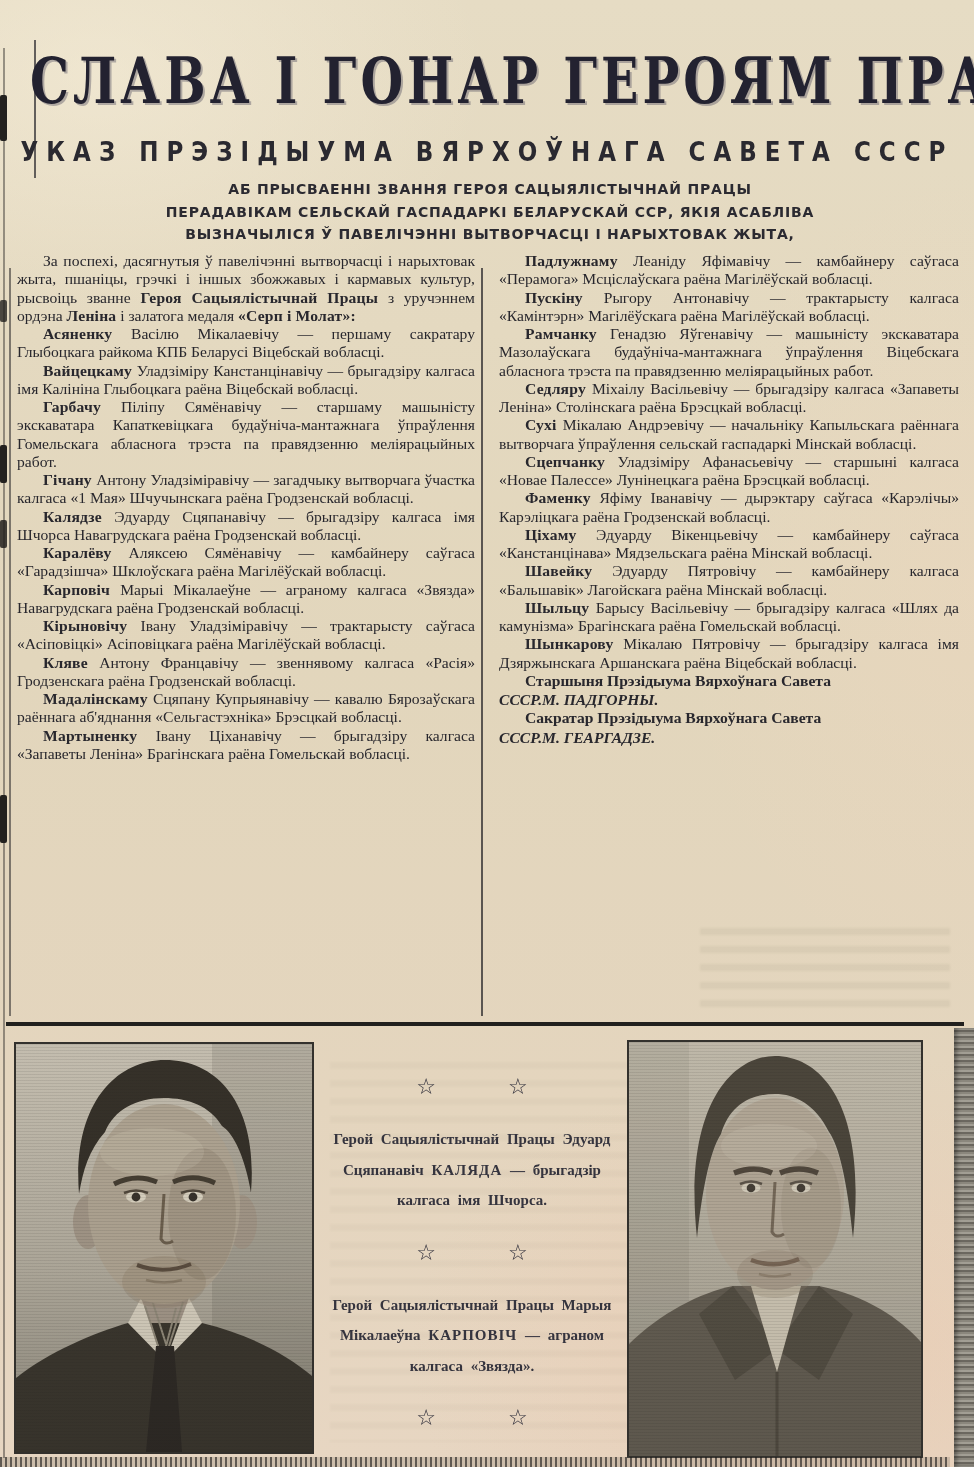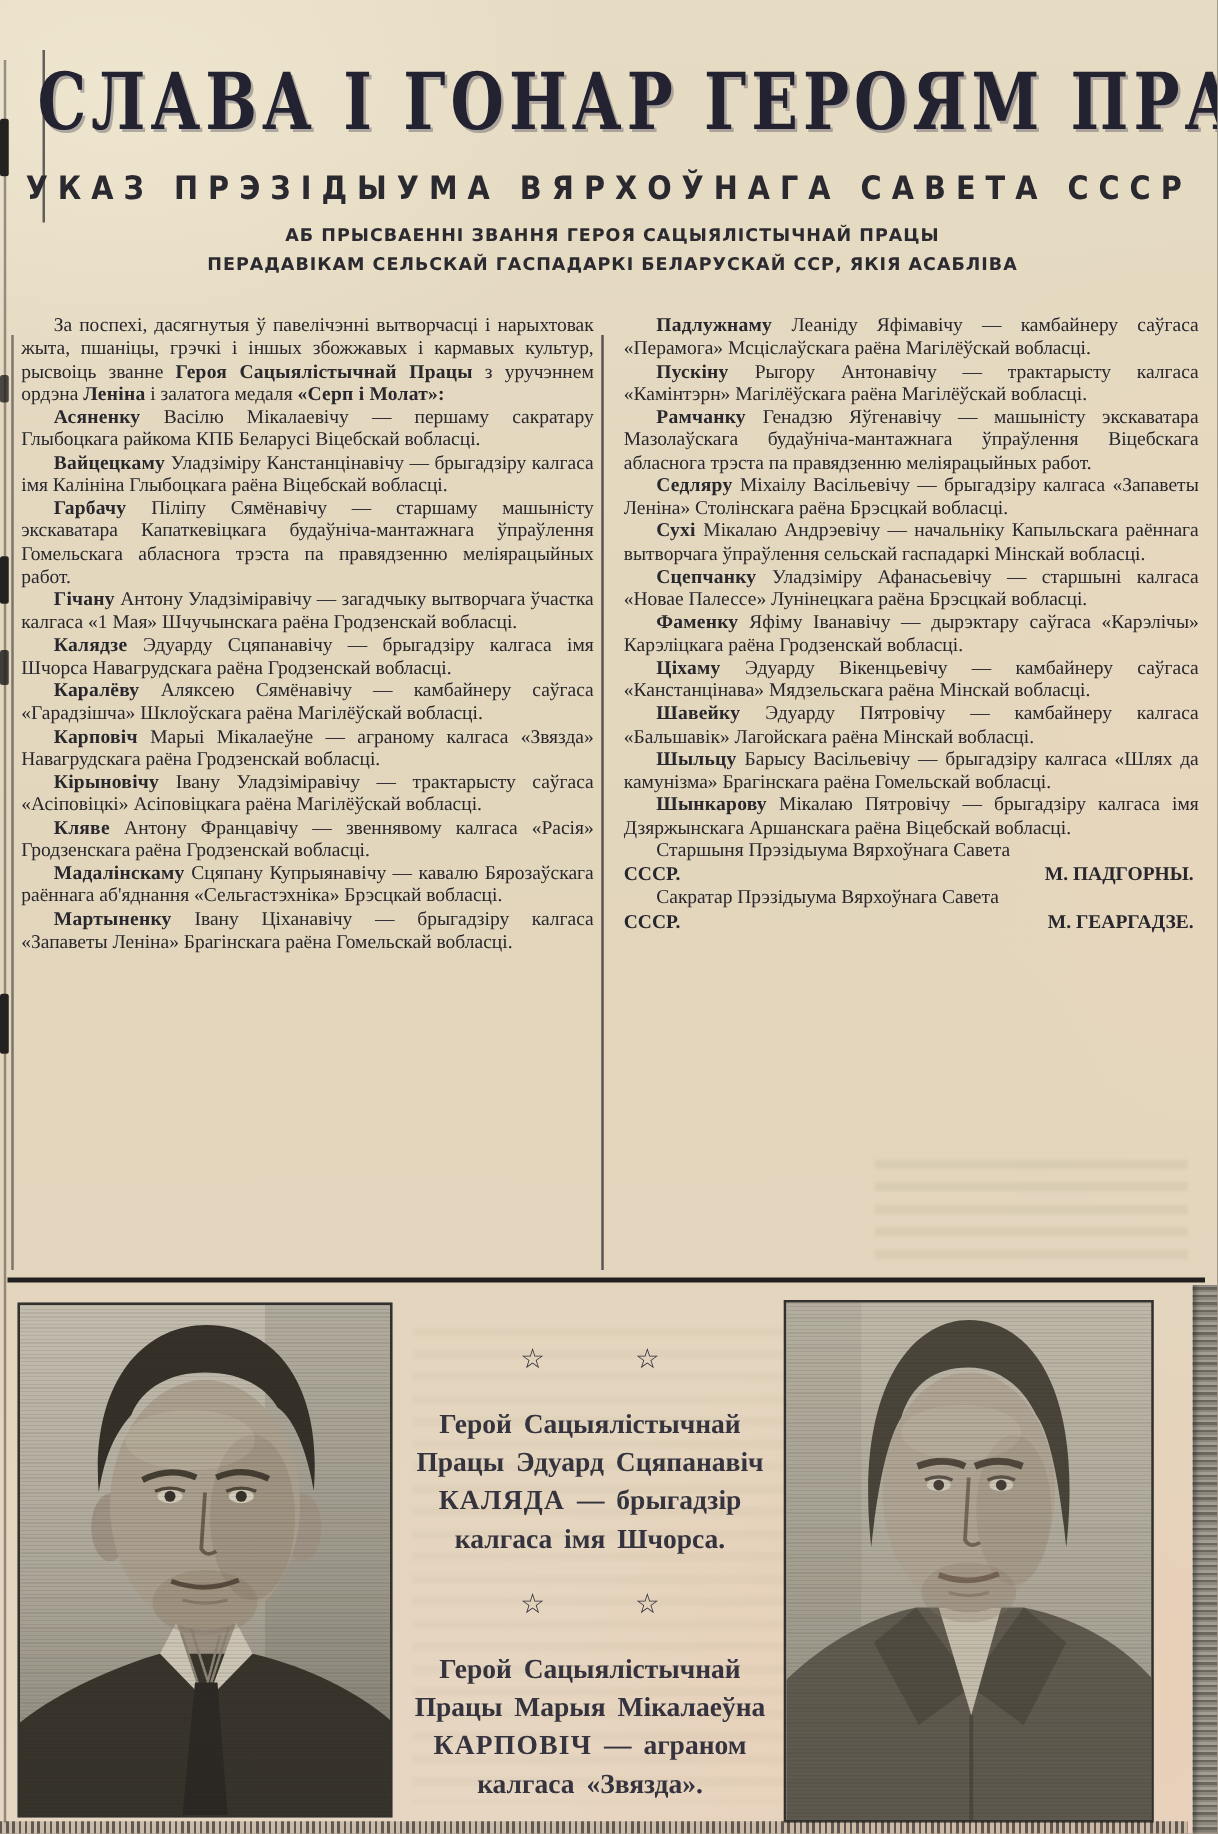--- a/index.html
+++ b/index.html
@@ -51,40 +51,40 @@
 
   
   .col{position:absolute;top:252px;width:458px;font-size:15.6px;line-height:18.25px;
        text-align:justify;color:#28272d;}
   .col-l{left:17px;}
   .col-r{left:499px;width:460px;}
   .col p{margin:0;text-indent:26px;}
   .col b{letter-spacing:.2px;margin-top:29px;}
 
   
-  .sig-title{font-weight:normal;text-indent:26px;line-height:18.6px;}
-  .sig-row{display:flex;justify-content:space-between;font-weight:bold;line-height:19px;padding-right:4px;}
+  .sig-title{font-weight:bold;text-indent:26px;line-height:18.6px;}
+  .sig-row{display:flex;font-weight:bold;line-height:19px;padding-right:4px;font-style:italic;}
   .dateline{line-height:19.5px;text-indent:2px;word-spacing:5px;}
 
   
   .photo{position:absolute;border:2px solid #33312d;background:#b3aea3;overflow:hidden;}
   .photo-left{left:14px;top:1042px;width:296px;height:408px;}
   .photo-right{left:627px;top:1040px;width:292px;height:414px;}
   .photo svg{display:block;width:100%;height:100%;}
   .photo::after{content:"";position:absolute;inset:0;
     background:
       repeating-linear-gradient(180deg,rgba(30,28,26,.09) 0 1px,transparent 1px 3px),
       linear-gradient(180deg,rgba(150,130,95,.10),rgba(90,80,60,.12));
   }
   .caption-col{position:absolute;left:322px;top:1058px;width:300px;text-align:center;}
   .star-row{font-size:22px;color:#2f2e3a;letter-spacing:0;line-height:26px;}
   .star-row .star{display:inline-block;margin:0 36px;}
   .sr1{margin-top:16px;} .sr2{margin-top:24px;} .sr3{margin-top:24px;}
   .caption{
-    margin:24px 0 0 0;font-family:"Liberation Serif", serif;font-weight:bold;font-size:22px;
+    margin:24px 0 0 0;font-family:"Liberation Serif", serif;font-weight:bold;font-size:15px;
     line-height:30.5px;color:#35343e;word-spacing:4px;text-align:center;
   }
   .caption .surname{letter-spacing:1px;}
 </style>
 </head>
 <body>
 
 <div class="page">
 
   <div class="edge-left-line"></div>
@@ -97,20 +97,21 @@
   <div class="col-left-rule"></div>
   <div class="col-divider"></div>
   <div class="ghost-bleed gb1"></div>
   <div class="ghost-bleed gb2"></div>
 
   <div class="headline">СЛАВА І ГОНАР ГЕРОЯМ ПРАЦЫ!</div>
   <div class="subhead">УКАЗ ПРЭЗІДЫУМА ВЯРХОЎНАГА САВЕТА СССР</div>
   <div class="lede">
       <div class="lede-line">АБ ПРЫСВАЕННІ ЗВАННЯ ГЕРОЯ САЦЫЯЛІСТЫЧНАЙ ПРАЦЫ</div>
       <div class="lede-line">ПЕРАДАВІКАМ  СЕЛЬСКАЙ ГАСПАДАРКІ БЕЛАРУСКАЙ ССР, ЯКІЯ АСАБЛІВА</div>
+      <div class="lede-line">ВЫЗНАЧЫЛІСЯ Ў ПАВЕЛІЧЭННІ ВЫТВОРЧАСЦІ І НАРЫХТОВАК ЖЫТА,</div>
     </div>
 
   <div class="col col-l">
     <p class="opening"><span>За поспехі, дасягнутыя ў павелічэнні вытворчасці і нарыхтовак жыта, пшаніцы, грэчкі і іншых збожжавых і кармавых культур, рысвоіць званне </span><b>Героя Сацыялістычнай Працы</b><span> з уручэннем ордэна </span><b>Леніна</b><span> і залатога медаля </span><b>«Серп і Молат»:</b></p>
     <span><p class="entry"><b>Асяненку </b>Васілю Мікалаевічу — першаму сакратару Глыбоцкага райкома КПБ Беларусі Віцебскай вобласці.</p><p class="entry"><b>Вайцецкаму </b>Уладзіміру Канстанцінавічу — брыгадзіру калгаса імя Калініна Глыбоцкага раёна Віцебскай вобласці.</p><p class="entry"><b>Гарбачу </b>Піліпу Сямёнавічу — старшаму машыністу экскаватара Капаткевіцкага будаўніча-мантажнага ўпраўлення Гомельскага абласнога трэста па правядзенню меліярацыйных работ.</p><p class="entry"><b>Гічану </b>Антону Уладзіміравічу — загадчыку вытворчага ўчастка калгаса «1 Мая» Шчучынскага раёна Гродзенскай вобласці.</p><p class="entry"><b>Калядзе </b>Эдуарду Сцяпанавічу — брыгадзіру калгаса імя Шчорса Навагрудскага раёна Гродзенскай вобласці.</p><p class="entry"><b>Каралёву </b>Аляксею Сямёнавічу — камбайнеру саўгаса «Гарадзішча» Шклоўскага раёна Магілёўскай вобласці.</p><p class="entry"><b>Карповіч </b>Марыі Мікалаеўне — аграному калгаса «Звязда» Навагрудскага раёна Гродзенскай вобласці.</p><p class="entry"><b>Кірыновічу </b>Івану Уладзіміравічу — трактарысту саўгаса «Асіповіцкі» Асіповіцкага раёна Магілёўскай вобласці.</p><p class="entry"><b>Кляве </b>Антону Францавічу — звеннявому калгаса «Расія» Гродзенскага раёна Гродзенскай вобласці.</p><p class="entry"><b>Мадалінскаму </b>Сцяпану Купрыянавічу — кавалю Бярозаўскага раённага аб'яднання «Сельгастэхніка» Брэсцкай вобласці.</p><p class="entry"><b>Мартыненку </b>Івану Ціханавічу — брыгадзіру калгаса «Запаветы Леніна» Брагінскага раёна Гомельскай вобласці.</p></span>
   </div>
 
   <div class="col col-r">
     <span><p class="entry"><b>Падлужнаму </b>Леаніду Яфімавічу — камбайнеру саўгаса «Перамога» Мсціслаўскага раёна Магілёўскай вобласці.</p><p class="entry"><b>Пускіну </b>Рыгору Антонавічу — трактарысту калгаса «Камінтэрн» Магілёўскага раёна Магілёўскай вобласці.</p><p class="entry"><b>Рамчанку </b>Генадзю Яўгенавічу — машыністу экскаватара Мазолаўскага будаўніча-мантажнага ўпраўлення Віцебскага абласнога трэста па правядзенню меліярацыйных работ.</p><p class="entry"><b>Седляру </b>Міхаілу Васільевічу — брыгадзіру калгаса «Запаветы Леніна» Столінскага раёна Брэсцкай вобласці.</p><p class="entry"><b>Сухі </b>Мікалаю Андрэевічу — начальніку Капыльскага раённага вытворчага ўпраўлення сельскай гаспадаркі Мінскай вобласці.</p><p class="entry"><b>Сцепчанку </b>Уладзіміру Афанасьевічу — старшыні калгаса «Новае Палессе» Лунінецкага раёна Брэсцкай вобласці.</p><p class="entry"><b>Фаменку </b>Яфіму Іванавічу — дырэктару саўгаса «Карэлічы» Карэліцкага раёна Гродзенскай вобласці.</p><p class="entry"><b>Ціхаму </b>Эдуарду Вікенцьевічу — камбайнеру саўгаса «Канстанцінава» Мядзельскага раёна Мінскай вобласці.</p><p class="entry"><b>Шавейку </b>Эдуарду Пятровічу — камбайнеру калгаса «Бальшавік» Лагойскага раёна Мінскай вобласці.</p><p class="entry"><b>Шыльцу </b>Барысу Васільевічу — брыгадзіру калгаса «Шлях да камунізма» Брагінскага раёна Гомельскай вобласці.</p><p class="entry"><b>Шынкарову </b>Мікалаю Пятровічу — брыгадзіру калгаса імя Дзяржынскага Аршанскага раёна Віцебскай вобласці.</p></span>
     <div>

